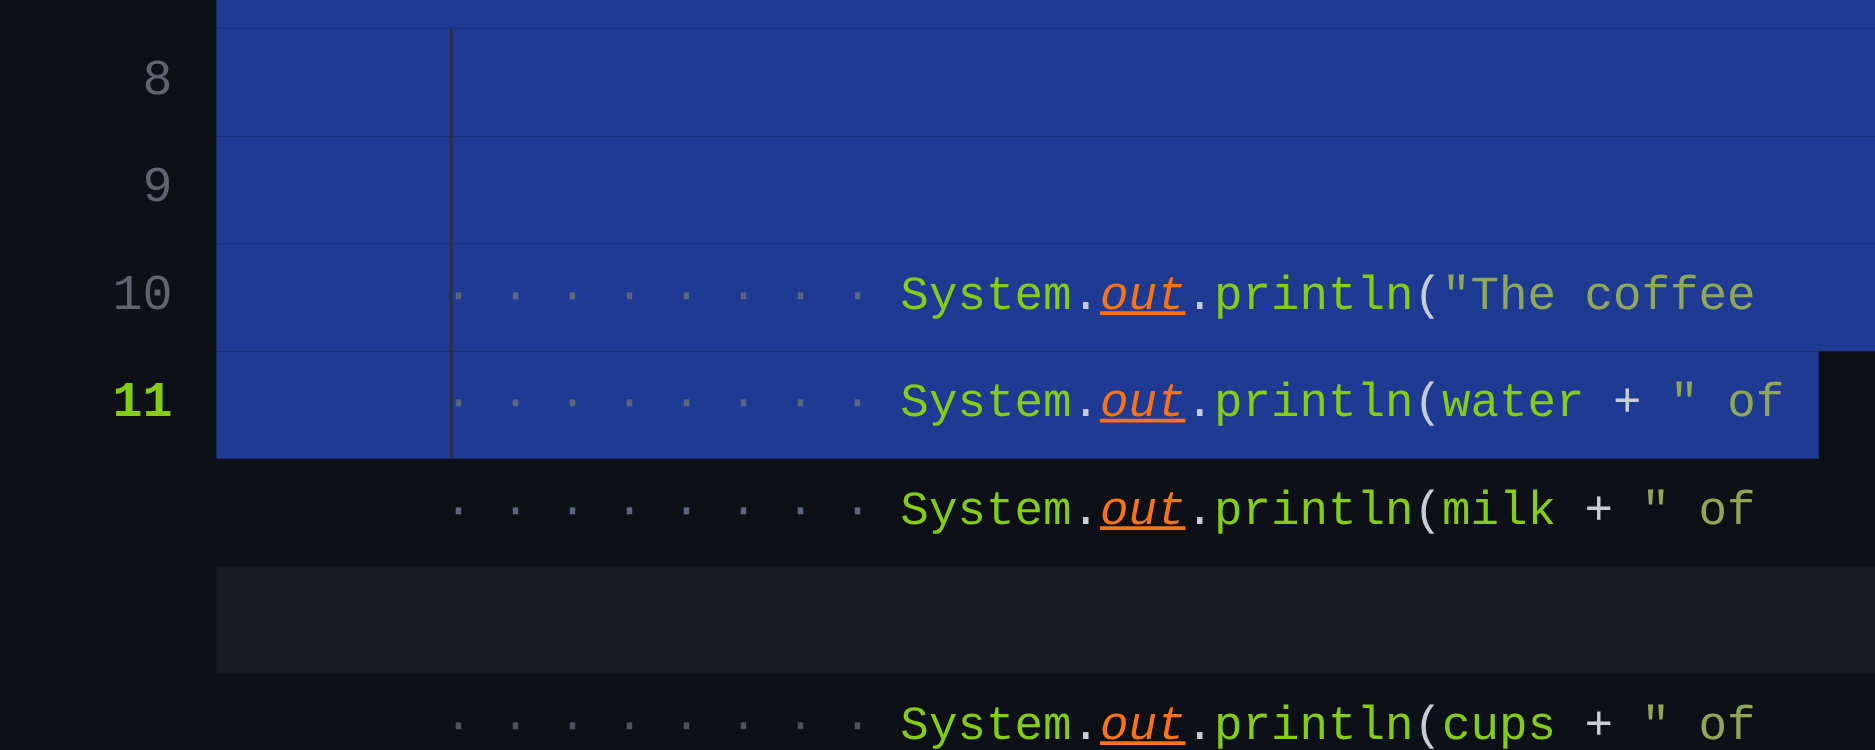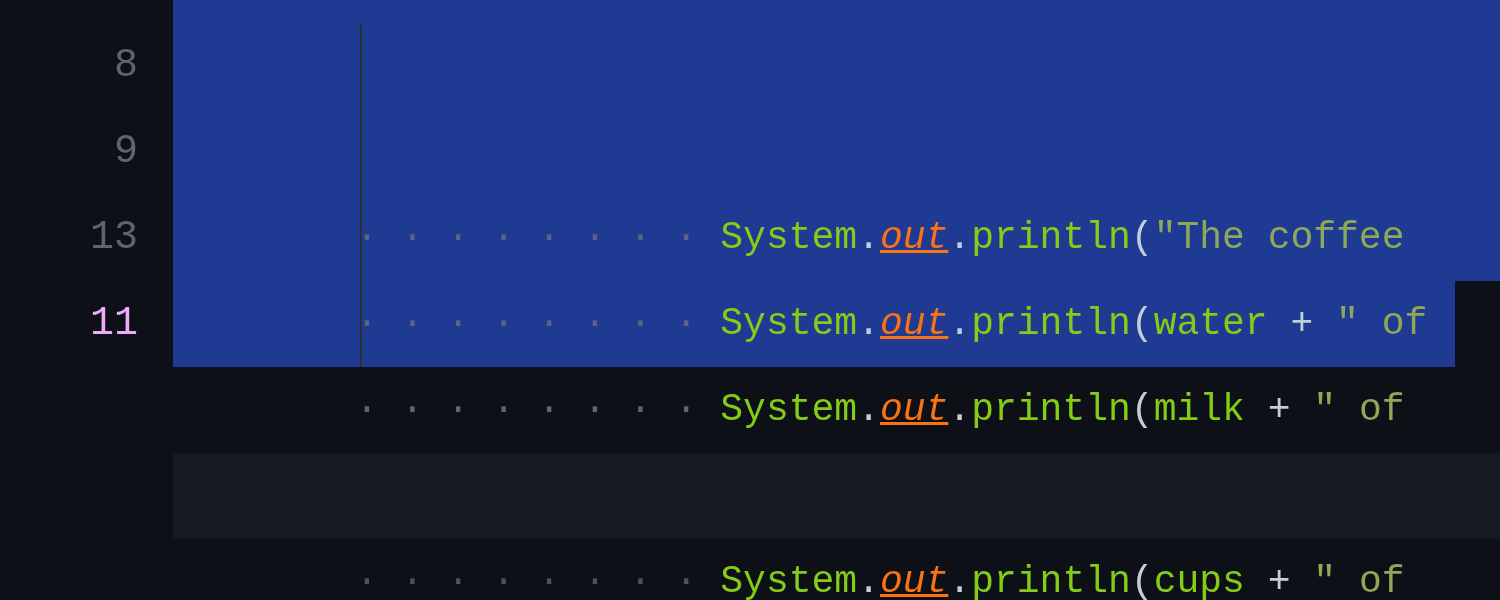--- a/index.html
+++ b/index.html
@@ -35,21 +35,22 @@
       line-height: 86px;
       font-size: 40px;
       font-weight: 400;
       user-select: none;
     }
     .line-number.first {
       height: 23px;
       line-height: 0;
     }
     .line-number.current {
-      color: #f0abfc;
+      color: #84cc16;
+      font-weight: bold;
     }
     .code-area {
       flex: 1;
       position: relative;
       overflow: hidden;
     }
     .code-line {
       height: 86px;
       line-height: 86px;
       white-space: pre;
@@ -116,21 +117,21 @@
     }
   </style>
 </head>
 <body>
 
 <div class="editor">
   <div class="gutter">
     <div class="line-number first"></div>
     <div class="line-number">8</div>
     <div class="line-number">9</div>
-    <div class="line-number">13</div>
+    <div class="line-number">10</div>
     <div class="line-number current">11</div>
   </div>
 
   <div class="code-area">
     <div class="indent-guide"></div>
 
     <div class="code-line first-line selection">
       
     </div>
 

